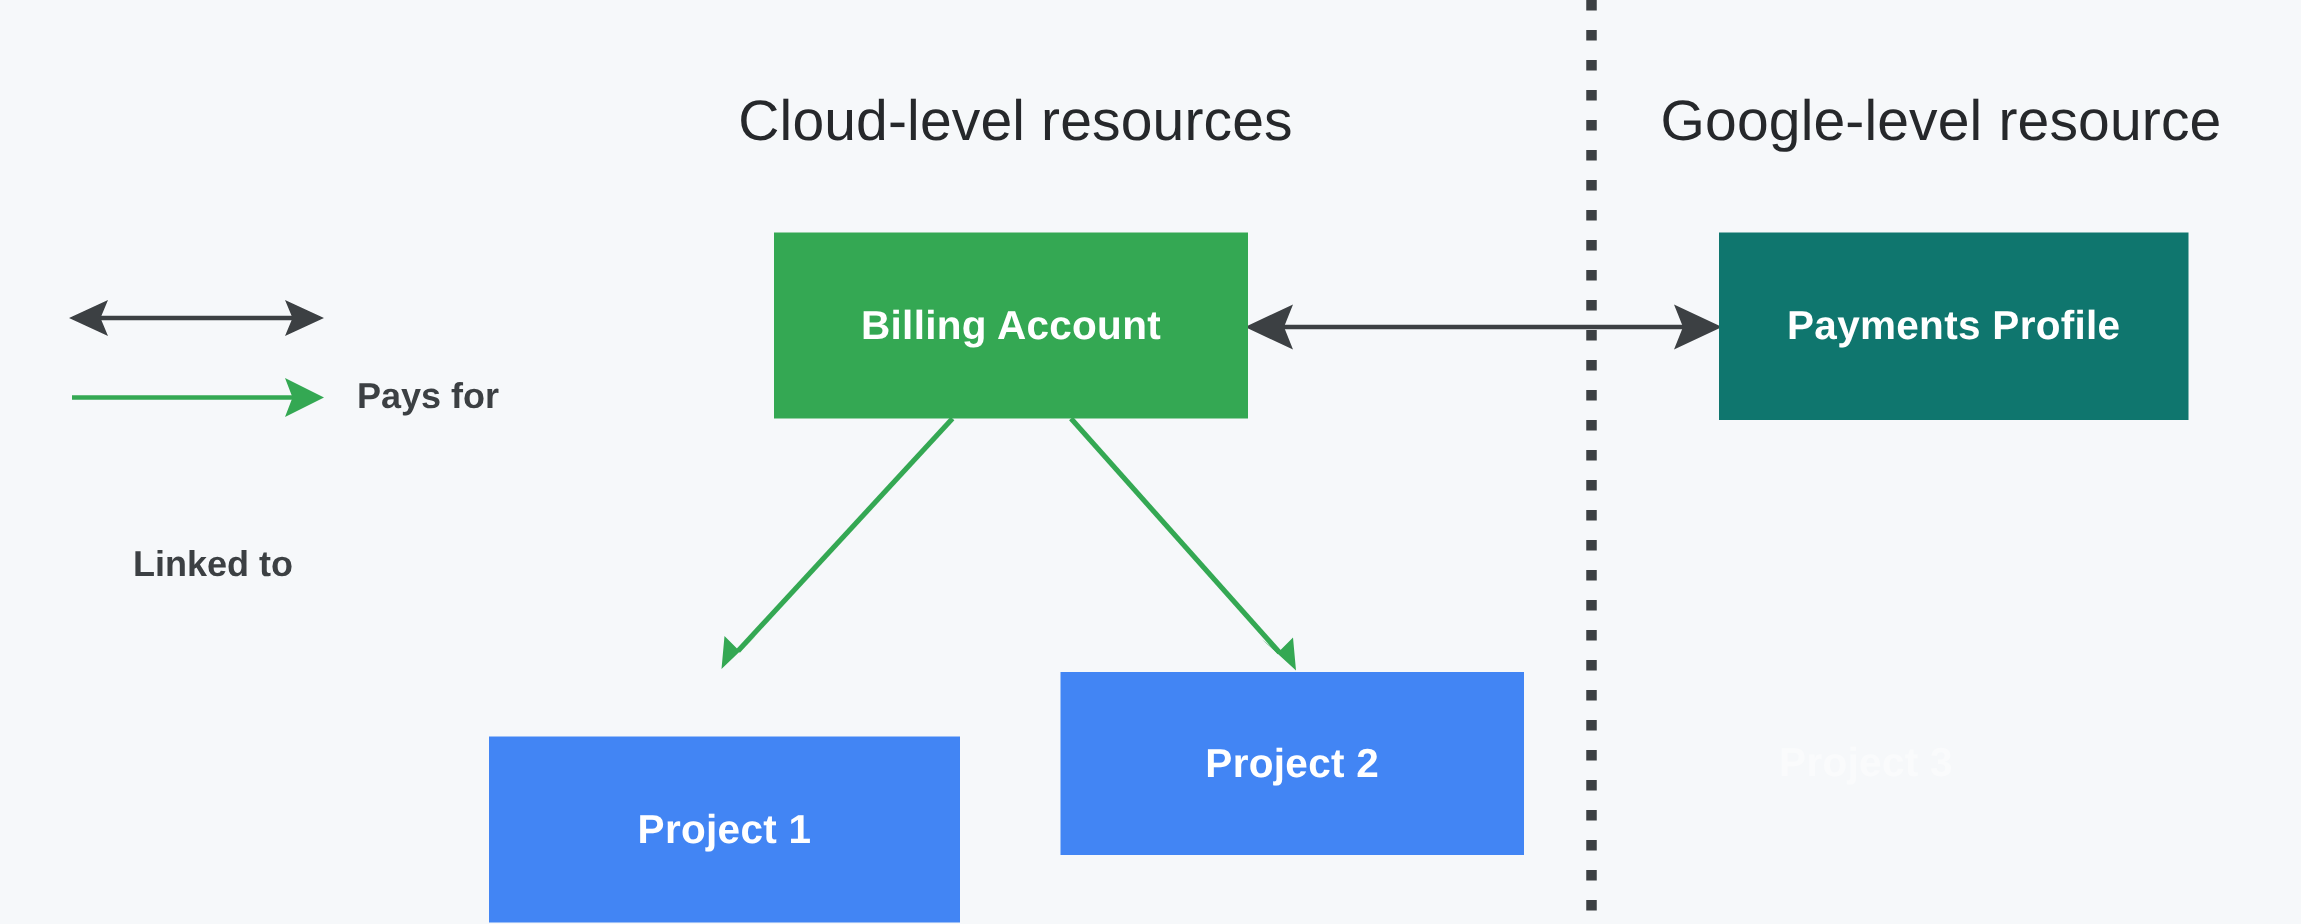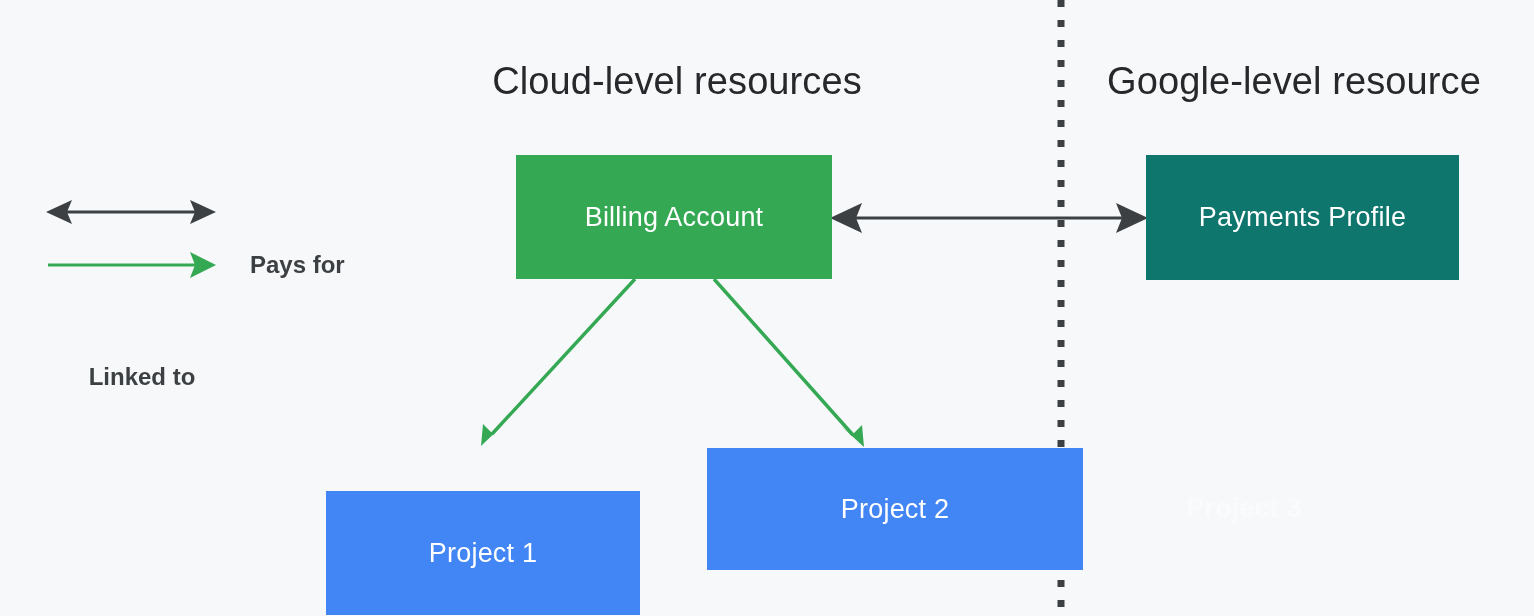--- a/index.html
+++ b/index.html
@@ -44,21 +44,21 @@
   }
 
   
   .legend-row {
     position: absolute;
     height: 34px;
     display: flex;
     align-items: center;
   }
   #legend-row-linked { left: 46px; top: 195px; flex-direction: column; }
-  #legend-row-pays   { left: 46px; top: 248px; gap: 12px; }
+  #legend-row-pays   { left: 46px; top: 248px; }
 
   .legend-swatch {
     width: 170px;
     height: 34px;
     flex: 0 0 170px;
   }
   .legend-label {
     margin-left: 22px;
     font-size: 24px;
     font-weight: bold;
@@ -68,21 +68,21 @@
   }
 
   
   .node-box {
     position: absolute;
     display: flex;
     align-items: center;
     justify-content: center;
     color: #ffffff;
     font-size: 27px;
-    font-weight: normal;
+    font-weight: bold;
     letter-spacing: 0.2px;
     white-space: nowrap;
     box-sizing: border-box;
   }
   #box-billing-account {
     left: 516px;
     top: 155px;
     width: 316px;
     height: 124px;
     background: #34a853;
@@ -98,21 +98,21 @@
     left: 326px;
     top: 446px;
     width: 314px;
     height: 124px;
     background: #4285f4;
     margin-top: 45px;
   }
   #box-project-2 {
     left: 707px;
     top: 448px;
-    width: 376px;
+    width: 309px;
     height: 122px;
     background: #4285f4;
   }
 
   
   #label-project-3 {
     position: absolute;
     left: 1094px;
     top: 492px;
     width: 300px;

